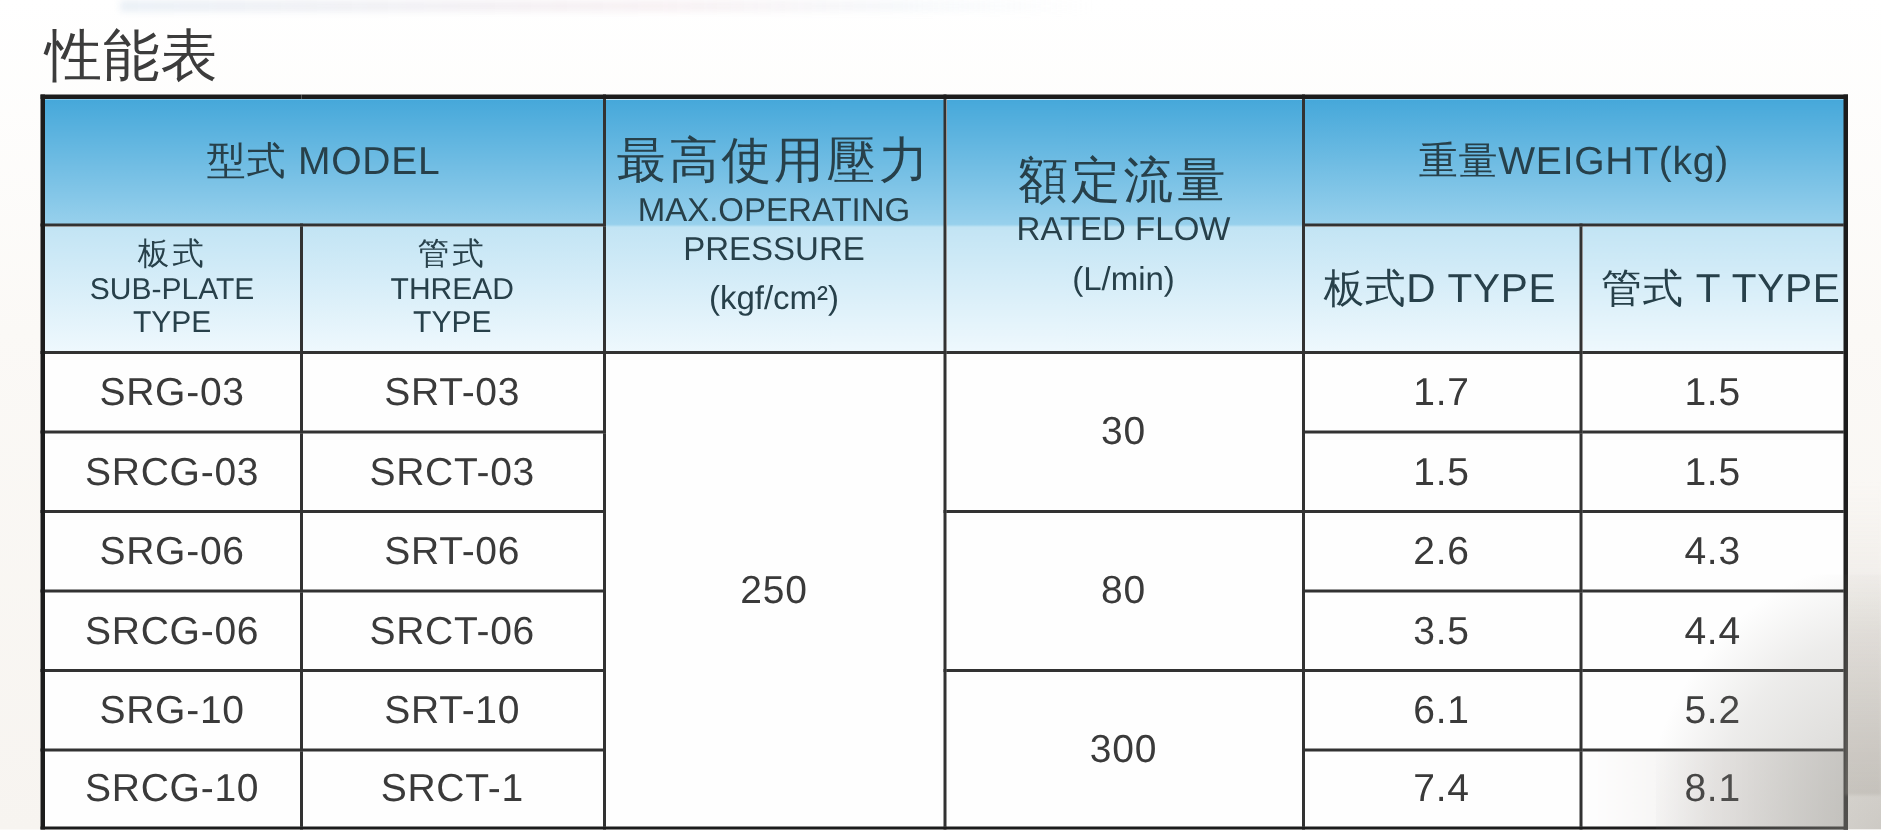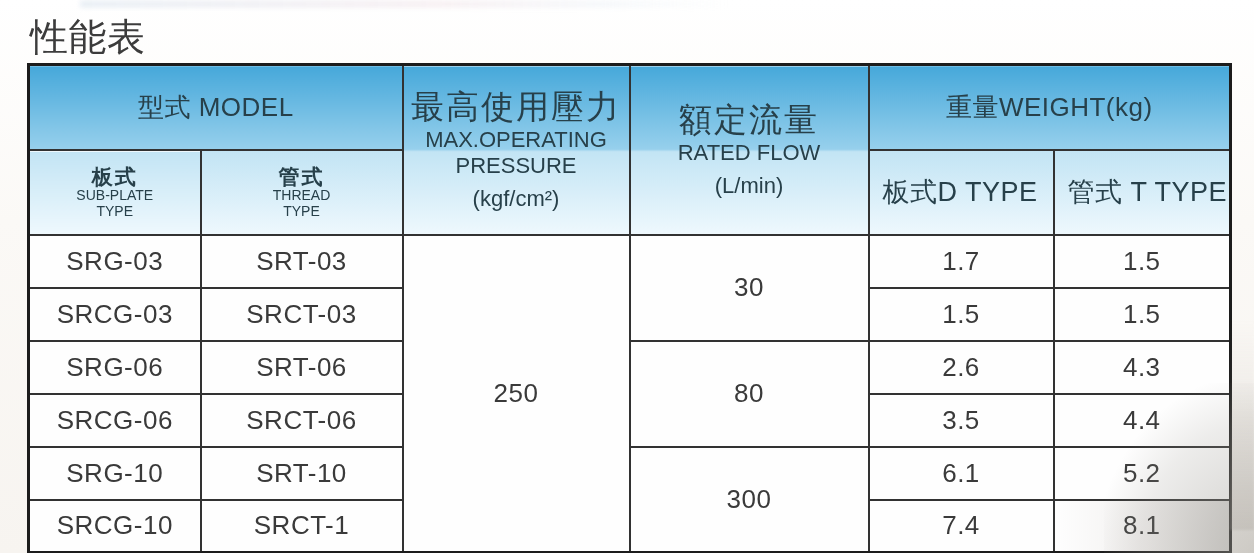--- a/index.html
+++ b/index.html
@@ -51,22 +51,22 @@
   th.g-bottom{background:linear-gradient(180deg,#c2e4f4 0%,#eef8fd 100%);}
   th.g-full{background:linear-gradient(180deg,#46a8da 0%,#97d0ec 49.5%,#c2e4f4 50.5%,#eef8fd 100%);}
 
   .spec th{font-weight:400;color:#27404a;}
   .h-main{font-size:26px;letter-spacing:.5px;}
   .stack .l{display:block;line-height:1.18;}
   .stack .zh{font-size:33px;letter-spacing:2px;}
   .stack .en{font-size:22px;letter-spacing:0;}
   .stack .gap{margin-top:7px;}
   .sub-stack .l{display:block;line-height:1.1;}
-  .sub-stack .zh{font-size:21px;letter-spacing:2px;font-weight:bold;}
-  .sub-stack .en{font-size:14px;}
+  .sub-stack .zh{font-size:21px;letter-spacing:2px;}
+  .sub-stack .en{font-size:20px;}
   th.left-head{text-align:left;}
   th.left-head .h-sub{font-size:27px;padding-left:13px;letter-spacing:.5px;}
 
   .spec td{font-size:26px;color:#3a3a3a;background:#fefefe;letter-spacing:.5px;}
   td.shaded{background:linear-gradient(90deg,#fefefe 0%,#f1efee 55%,#dddcda 100%);}
 </style>
 </head>
 <body>
 
 <div class="top-smudge"></div>

